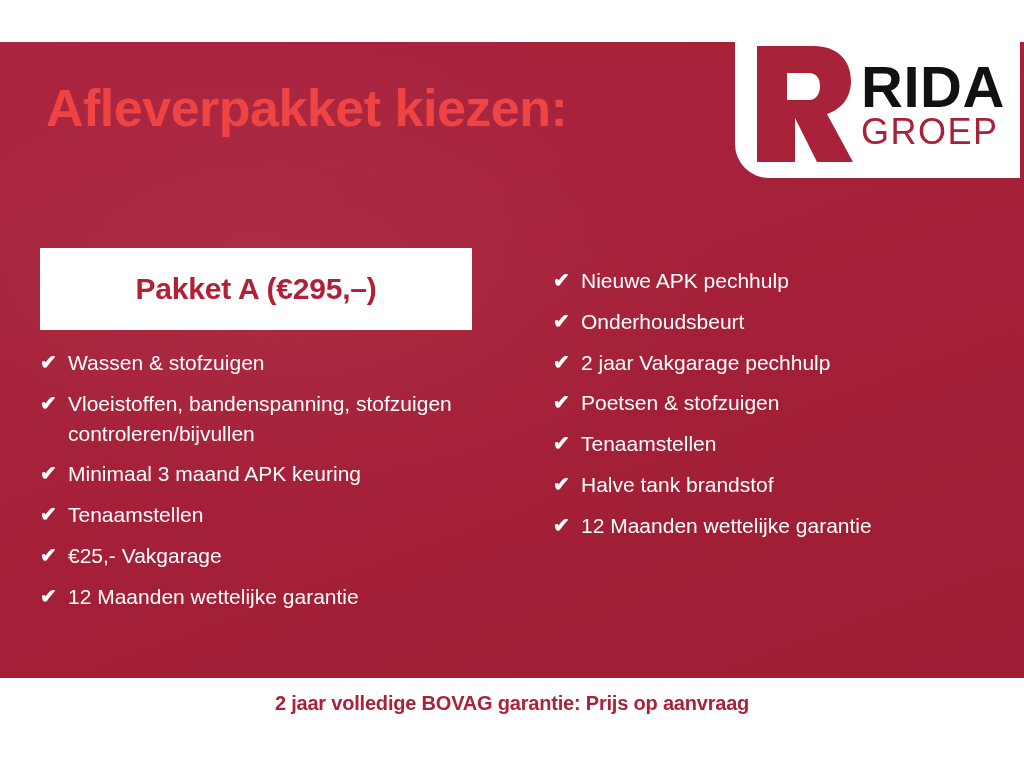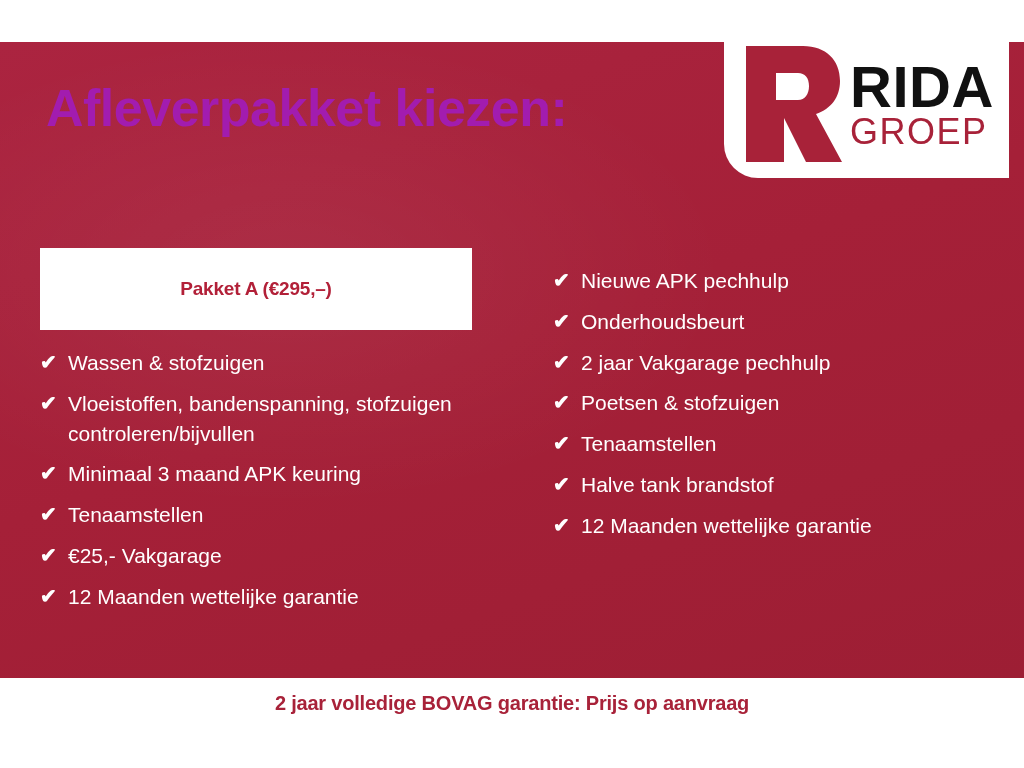--- a/index.html
+++ b/index.html
@@ -22,21 +22,21 @@
     width:1024px; height:636px;
     background:#a82239;
     background-image:
       radial-gradient(ellipse 70% 60% at 28% 36%, rgba(255,255,255,0.055), rgba(255,255,255,0) 62%),
       linear-gradient(160deg, #ab2440 0%, #a52038 48%, #9d1e34 100%);
   }
 
   
   .logo-panel {
     position:absolute;
-    right:15px; top:30px;
+    right:4px; top:30px;
     width:285px; height:148px;
     background:#ffffff;
     border-bottom-left-radius:34px;
     display:flex;
     align-items:center;
     padding-left:16px;
     z-index:5;
   }
   .logo-mark {
     width:104px; height:120px;
@@ -63,21 +63,21 @@
     letter-spacing:1.5px;
     margin-top:2px;
   }
 
   
   .title {
     position:absolute;
     left:46px; top:78px;
     font-size:52px;
     font-weight:bold;
-    color:#a21caf;
+    color:#ef4444;
     letter-spacing:-0.5px;
     white-space:nowrap;
   }
 
   
   .columns {
     position:absolute;
     left:0; top:248px;
     width:1024px;
     display:flex;
@@ -91,21 +91,21 @@
 
   .pkg-head {
     background:#ffffff;
     height:82px;
     display:flex;
     align-items:center;
     justify-content:center;
     text-align:center;
   }
   .pkg-head-text {
-    font-size:19px;
+    font-size:30px;
     font-weight:bold;
     color:#b22038;
     letter-spacing:-0.2px;
     white-space:nowrap;
   }
 
   .feature-list {
     list-style:none;
     margin-top:18px;
   }

